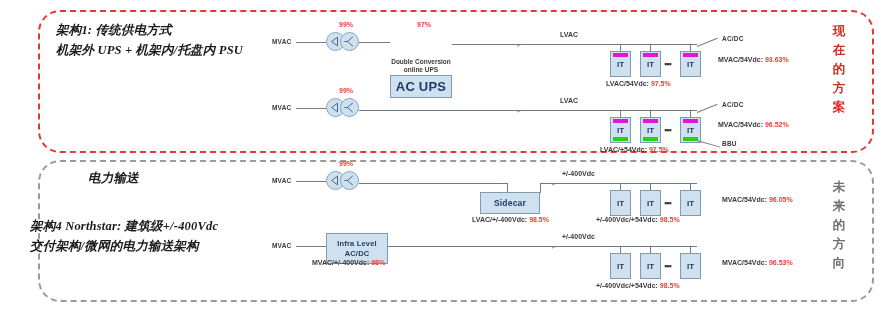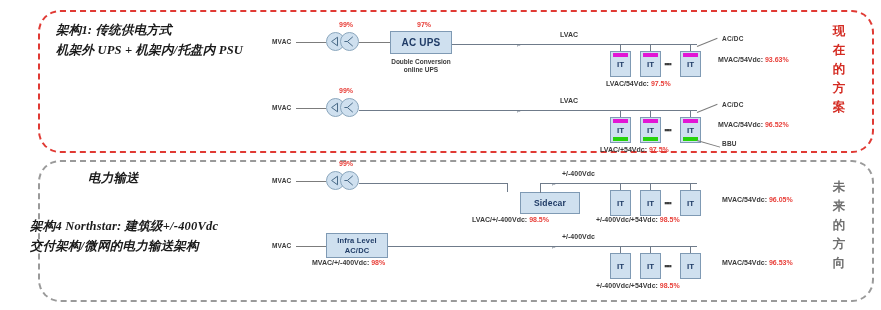--- a/index.html
+++ b/index.html
@@ -145,22 +145,22 @@
     border: 1px solid #7f9ab4;
     box-sizing: border-box;
     display: flex;
     align-items: center;
     justify-content: center;
     text-align: center;
     color: #1f3b66;
     font-weight: bold;
     letter-spacing: 0.2px;
   }
-  .box-acups { font-size: 10px; }
-  .box-sidecar { font-size: 8.5px; margin-left: 40px; }
+  .box-acups { font-size: 13px; margin-top: 44px; }
+  .box-sidecar { font-size: 8.5px; }
   .box-infra { font-size: 7.5px; line-height: 9.5px; }
 
   .caption-under {
     position: absolute;
     font-size: 6.5px;
     font-weight: bold;
     color: #3a3a3a;
     text-align: center;
     line-height: 8px;
     white-space: nowrap;
@@ -411,21 +411,21 @@
   </div>
 
   <div class="desc desc-a4">
     <div>架构4 Northstar: 建筑级+/-400Vdc</div>
     <div>交付架构/微网的电力输送架构</div>
   </div>
 
   <div class="node-label" style="left:272px; top:242px;">MVAC</div>
   <div class="lead" style="left:296px; top:246px; width:30px;"></div>
 
-  <div class="box box-infra" style="left:326px; top:233px; width:62px; height:25px;">
+  <div class="box box-infra" style="left:326px; top:233px; width:62px; height:31px;">
     <div>
       <div>Infra Level</div>
       <div>AC/DC</div>
     </div>
   </div>
   <div class="metric" style="left:312px; top:259px;">
     <span>MVAC/+/-400Vdc:</span>
     <span class="val">98%</span>
   </div>
 

